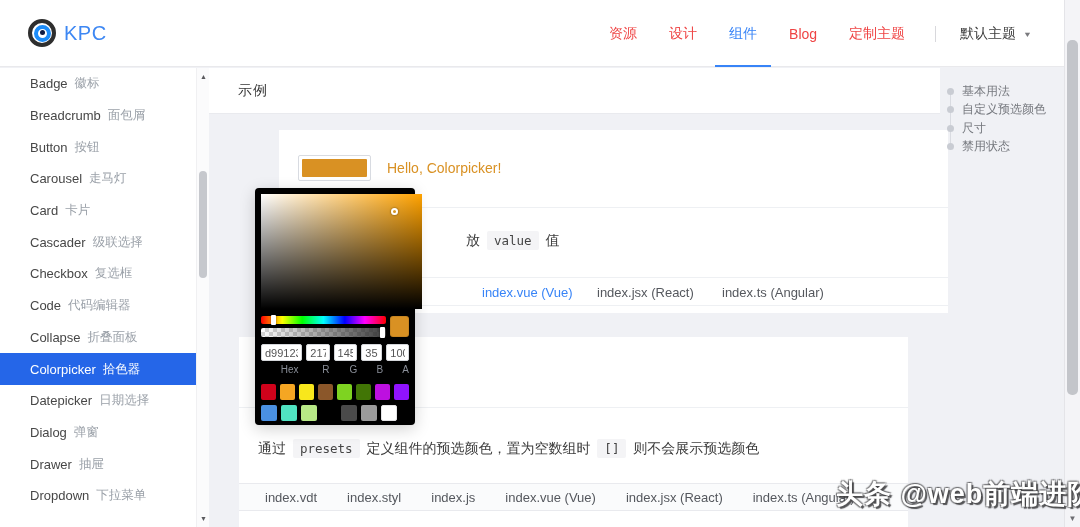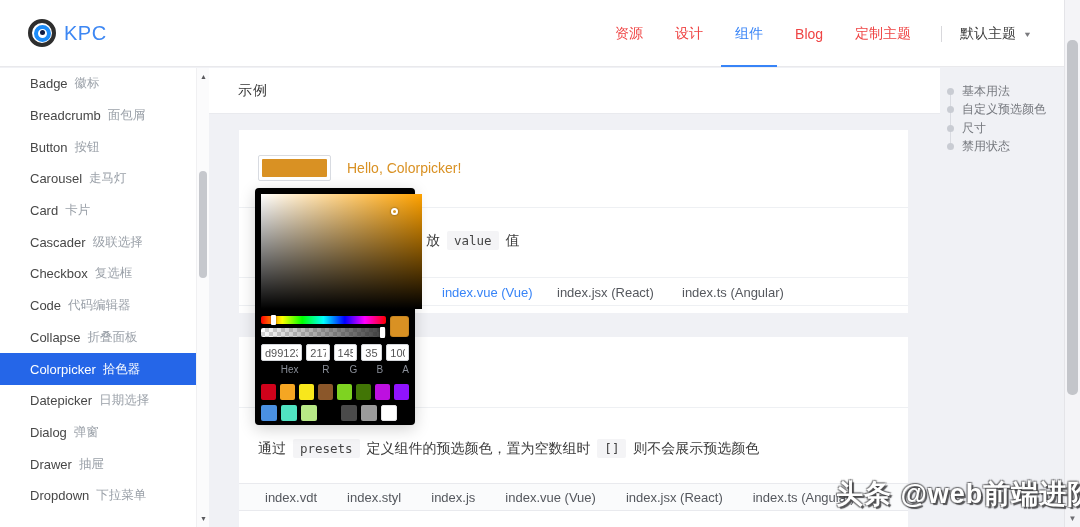--- a/index.html
+++ b/index.html
@@ -12,21 +12,21 @@
   .logo-ring-outer { width:28px; height:28px; border:4px solid #2e2e2e; border-radius:50%; display:flex; align-items:center; justify-content:center; }
   .logo-ring-inner { width:17px; height:17px; border:4px solid #1d8cf8; border-radius:50%; display:flex; align-items:flex-start; justify-content:center; }
   .logo-dot { width:5px; height:5px; background:#101c44; border-radius:50%; margin-top:1px; }
   .logo-text { color:#3d87f3; font-size:20px; margin-left:8px; letter-spacing:0.5px; }
   .nav-right { position:absolute; right:48px; top:0; height:67px; display:flex; align-items:center; }
   .nav-menu { display:flex; align-items:center; height:67px; }
   .nav-item { position:relative; height:67px; display:flex; align-items:center; font-size:14px; color:#ef4444; margin:0 16px; cursor:pointer; white-space:nowrap; }
   .nav-item.active { color:#3884f7; }
   .nav-item.active::after { content:""; position:absolute; left:-14px; right:-14px; bottom:0; height:2px; background:#3884f7; }
   .nav-sep { width:1px; height:16px; background:#d8d8dc; margin:0 14px; }
-  .theme-switch { display:flex; align-items:center; font-size:14px; color:#3c3c3c; margin-left:4px; cursor:pointer; }
+  .theme-switch { display:flex; align-items:center; font-size:14px; color:#3c3c3c; margin-left:10px; cursor:pointer; }
   .caret { font-size:9px; color:#7a7a7e; margin-left:7px; transform:scaleY(0.85); }
 
   
   .sidebar { position:absolute; left:0; top:68px; width:196px; height:459px; background:#fff; overflow:hidden; z-index:10; }
   .side-item { height:31.7px; display:flex; align-items:center; padding-left:30px; font-size:13px; cursor:pointer; white-space:nowrap; }
   .side-item .en { color:#474747; }
   .side-item .zh { color:#9aa0a8; margin-left:7px; font-size:12.5px; }
   .side-item.selected { background:#2566e8; }
   .side-item.selected .en, .side-item.selected .zh { color:#fff; }
 
@@ -35,21 +35,21 @@
   .side-scrollbar .arrow.up { top:5px; }
   .side-scrollbar .arrow.down { bottom:5px; }
   .side-thumb { position:absolute; left:2px; top:103px; width:8px; height:107px; background:#c6c8cd; border-radius:4px; }
 
   
   .heading-band { position:absolute; left:209px; top:68px; width:731px; height:46px; background:#fff; border-bottom:1px solid #e9eaee; display:flex; align-items:center; z-index:5; }
   .page-title { font-size:14px; color:#333; font-weight:500; margin-left:29px; letter-spacing:1px; }
 
   
   .card { position:absolute; left:239px; width:669px; background:#fff; }
-  .card1 { top:130px; height:183px; }
+  .card1 { top:130px; height:183px;margin-left:40px; }
   .card2 { top:337px; height:190px; }
   .divider { position:absolute; left:0; right:0; height:1px; background:#eef0f3; }
 
   .swatch-trigger { position:absolute; left:19px; top:25px; width:73px; height:26px; background:#fff; border:1px solid #d8dbe1; border-radius:2px; padding:3px; cursor:pointer; }
   .swatch-fill { width:100%; height:100%; border-radius:1px; }
   .hello-text { position:absolute; left:108px; top:30px; font-size:14px; }
 
   .desc-line { font-size:14px; color:#3c3c3c; white-space:nowrap; }
   .desc1 { position:absolute; left:187px; top:102px; }
   .desc2 { position:absolute; left:19px; top:103px; }

